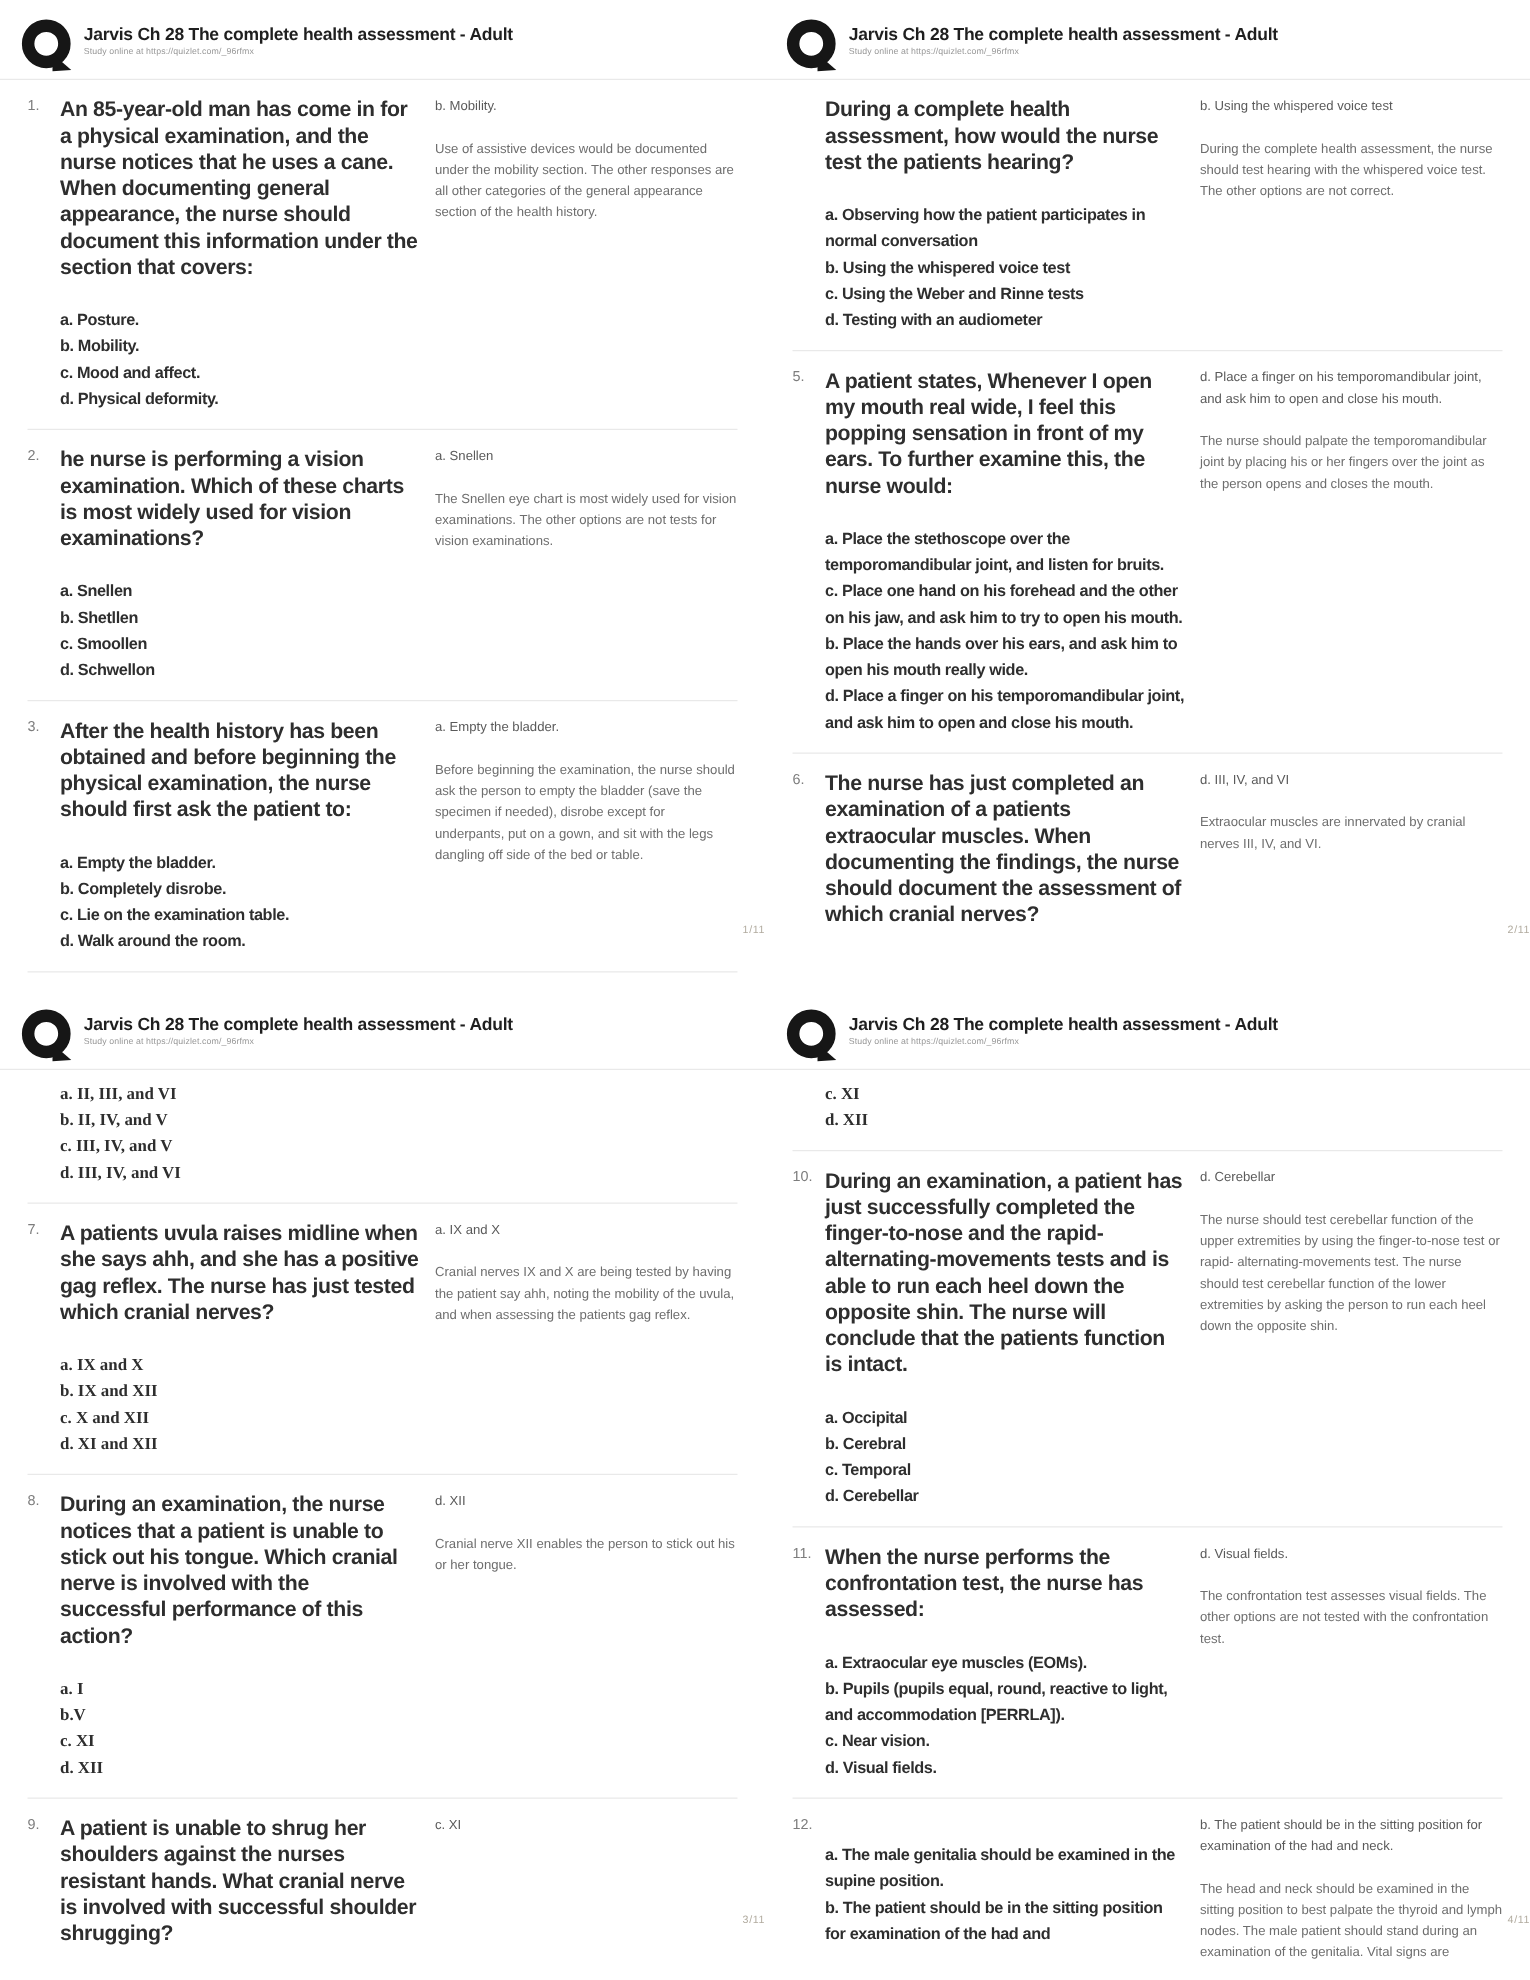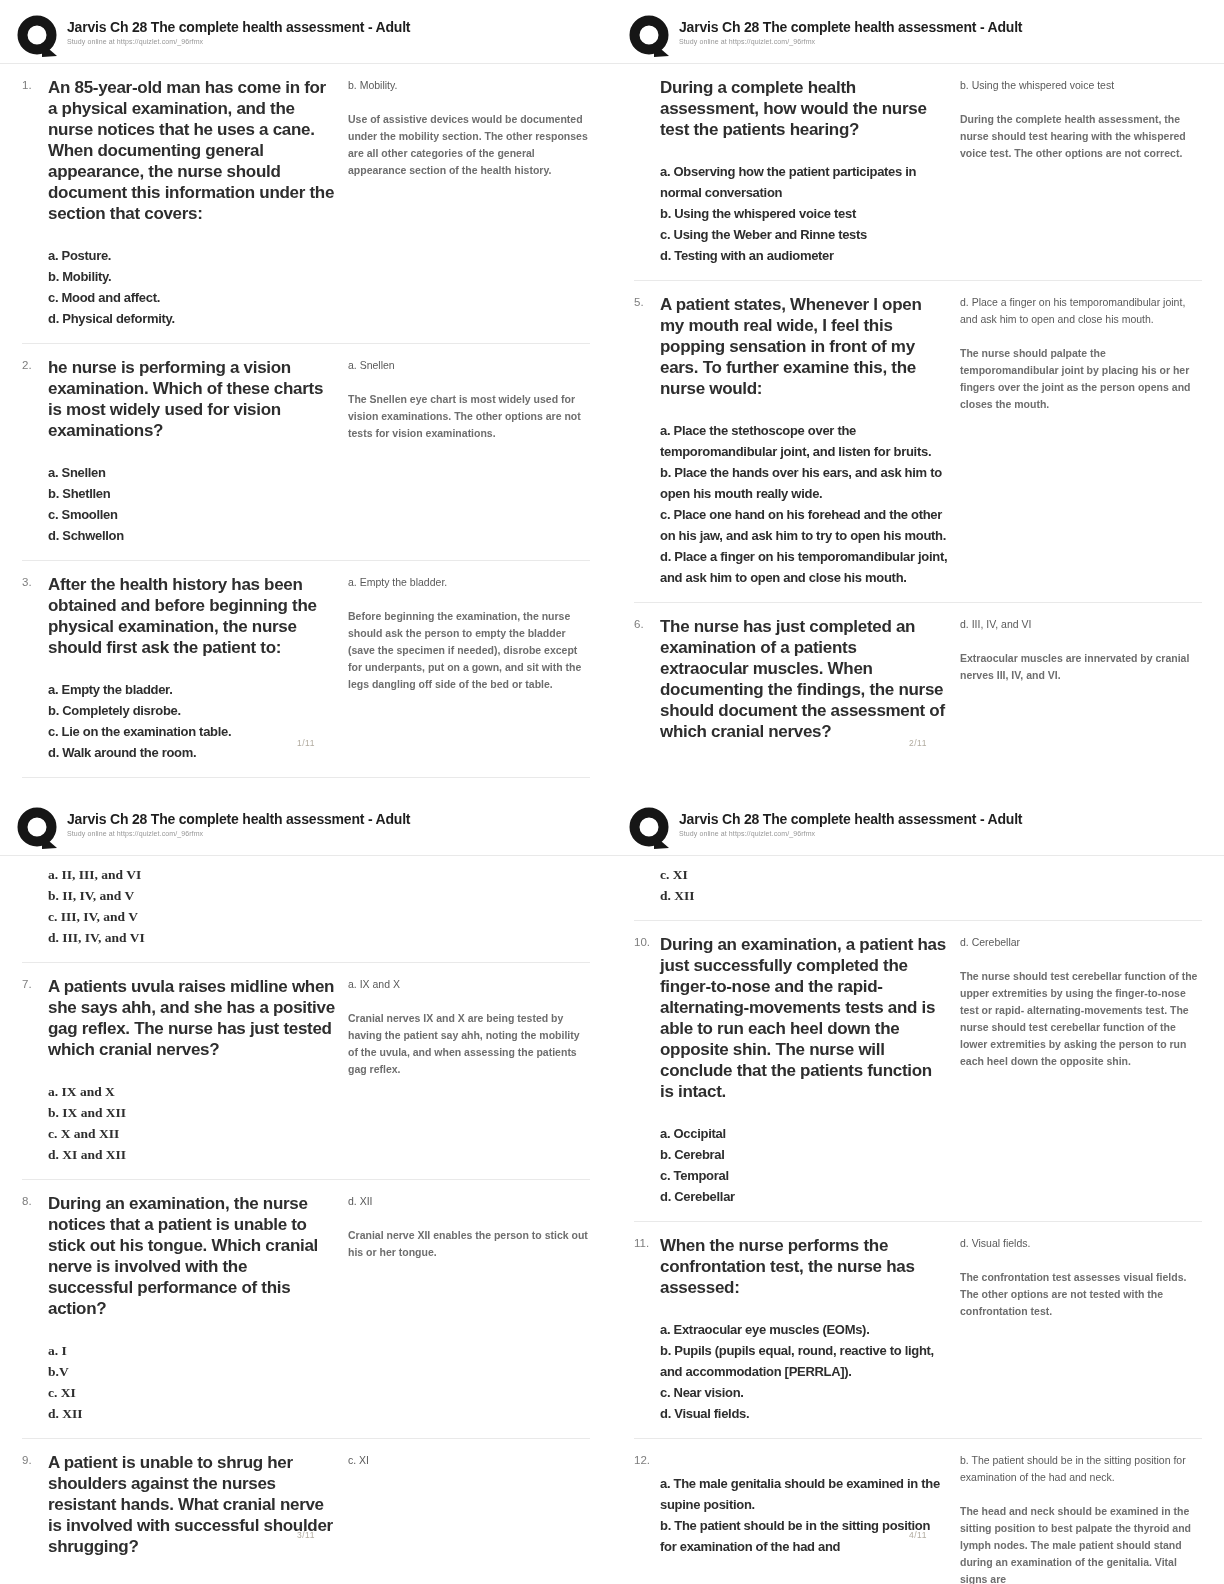--- a/index.html
+++ b/index.html
@@ -18,22 +18,22 @@
   .item.tight{padding-top:8px;justify-content:flex-end;}
   .num{width:26px;flex:none;font-size:11.5px;color:#7d7d7d;padding-top:2px;}
   .qcol{width:300px;flex:none;padding-right:12px;box-sizing:border-box;}
   .acol{flex:1;min-width:0;}
   .qtext{font-size:17px;font-weight:700;color:#2e2e2e;line-height:21px;letter-spacing:-0.3px;}
   .opts{margin-top:21px;}
   .opts.nogap{margin-top:0;}
   .opt{font-size:13px;font-weight:700;color:#2e2e2e;line-height:21px;letter-spacing:-0.3px;}
   .opts.serif .opt{font-family:"Liberation Serif",serif;font-size:13.5px;letter-spacing:0;}
   .ans{font-size:10.5px;color:#5a5a5a;line-height:17px;}
-  .expl{font-size:10.5px;color:#6e6e6e;line-height:17px;margin-top:17px;font-weight:bold;}
-  .footer{position:absolute;bottom:44px;left:0;right:0;text-align:center;font-size:8.5px;color:#b1ab9f;letter-spacing:0.5px;}
+  .expl{font-size:10.5px;color:#6e6e6e;line-height:17px;margin-top:17px;}
+  .footer{position:absolute;bottom:44px;left:0;right:0;text-align:right;font-size:8.5px;color:#b1ab9f;letter-spacing:0.5px;}
 </style>
 </head>
 <body>
 
 <div class="sheet">
 
   <div class="page">
     <div class="header">
       <div class="logo">
         <svg width="41" height="44" viewBox="0 0 41 44">
@@ -135,22 +135,22 @@
           <div class="ans">b. Using the whispered voice test</div>
           <div class="expl">During the complete health assessment, the nurse should test hearing with the whispered voice test. The other options are not correct.</div>
         </div>
       </div>
       <div class="item">
         <div class="num">5.</div>
         <div class="qcol">
           <div class="qtext">A patient states, Whenever I open my mouth real wide, I feel this popping sensation in front of my ears. To further examine this, the nurse would:</div>
           <div class="opts">
             <div class="opt">a. Place the stethoscope over the temporomandibular joint, and listen for bruits.</div>
+            <div class="opt">c. Place one hand on his forehead and the other on his jaw, and ask him to try to open his mouth.</div>
             <div class="opt">b. Place the hands over his ears, and ask him to open his mouth really wide.</div>
-            <div class="opt">c. Place one hand on his forehead and the other on his jaw, and ask him to try to open his mouth.</div>
             <div class="opt">d. Place a finger on his temporomandibular joint, and ask him to open and close his mouth.</div>
           </div>
         </div>
         <div class="acol">
           <div class="ans">d. Place a finger on his temporomandibular joint, and ask him to open and close his mouth.</div>
           <div class="expl">The nurse should palpate the temporomandibular joint by placing his or her fingers over the joint as the person opens and closes the mouth.</div>
         </div>
       </div>
       <div class="item nb">
         <div class="num">6.</div>

